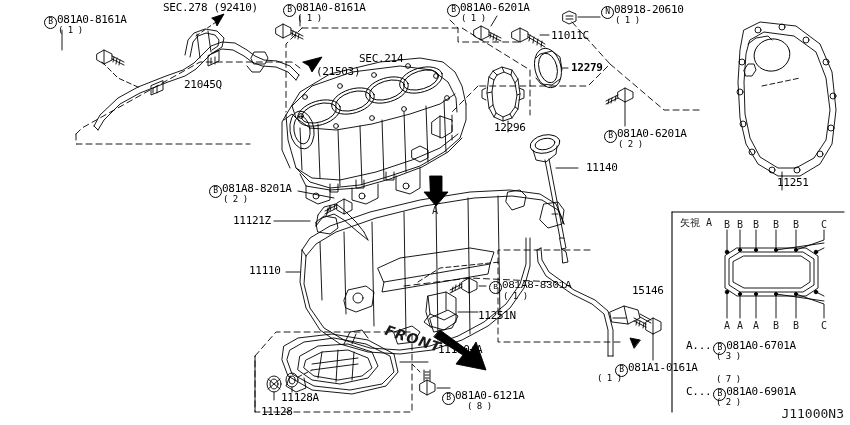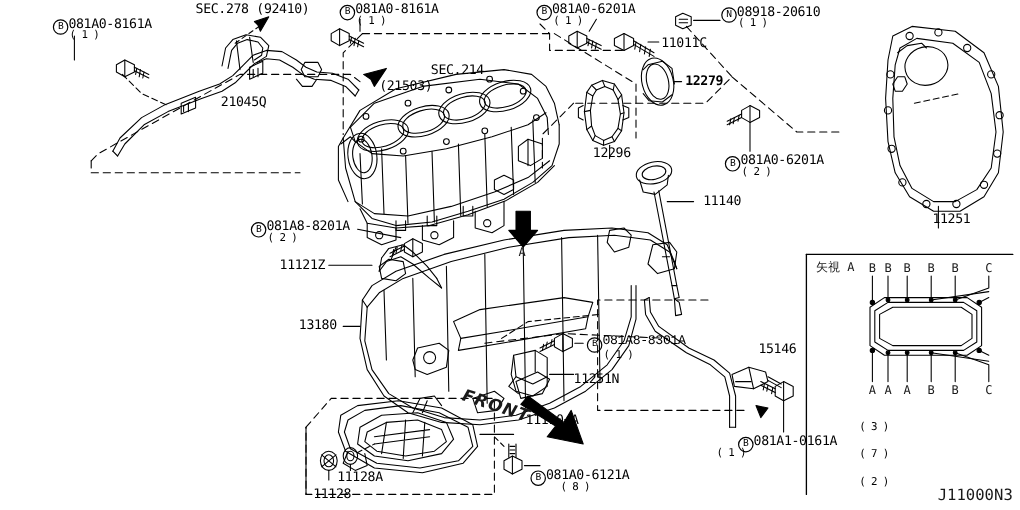--- a/index.html
+++ b/index.html
@@ -480,21 +480,21 @@
 
   <div class="lbl" style="left:777px;top:177px;">11251</div>
   <div class="lbl" style="left:586px;top:162px;">11140</div>
 
   <div class="lbl" style="left:209px;top:183px;">
     <span class="cmark">B</span><span class="pn">081A8-8201A</span>
   </div>
   <div class="lbl qty" style="left:223px;top:194px;">( 2 )</div>
 
   <div class="lbl" style="left:233px;top:215px;">11121Z</div>
-  <div class="lbl" style="left:249px;top:265px;">13180</div>
+  <div class="lbl" style="left:249px;top:265px;">11110</div>
 
   <div class="lbl" style="left:489px;top:280px;font-family:Liberation Mono, monospace;">
     <span class="cmark">B</span><span class="pn">081A8-8301A</span>
   </div>
   <div class="lbl qty" style="left:503px;top:291px;">( 1 )</div>
 
   <div class="lbl" style="left:478px;top:310px;">11251N</div>
   <div class="lbl" style="left:632px;top:285px;">15146</div>
 
   <div class="lbl" style="left:615px;top:362px;">
@@ -524,21 +524,27 @@
   <div class="legkey" style="left:793px;top:219px;">B</div>
   <div class="legkey" style="left:821px;top:219px;">C</div>
 
   <div class="legkey" style="left:724px;top:320px;">A</div>
   <div class="legkey" style="left:737px;top:320px;">A</div>
   <div class="legkey" style="left:753px;top:320px;">A</div>
   <div class="legkey" style="left:773px;top:320px;">B</div>
   <div class="legkey" style="left:793px;top:320px;">B</div>
   <div class="legkey" style="left:821px;top:320px;">C</div>
 
+  <div class="lbl" style="left:686px;top:340px;">
+    <span>A</span><span>...</span><span class="cmark" style="margin-left:2px;">B</span><span>081A0-6701A</span>
+  </div>
   <div class="lbl qty" style="left:716px;top:351px;">( 3 )</div>
 
   <div class="lbl qty" style="left:716px;top:374px;">( 7 )</div>
 
+  <div class="lbl" style="left:686px;top:386px;">
+    <span>C</span><span>...</span><span class="cmark" style="margin-left:2px;">B</span><span>081A0-6901A</span>
+  </div>
   <div class="lbl qty" style="left:716px;top:397px;">( 2 )</div>
 
   <div class="jnum">J11000N3</div>
 
 </div>
 
 </body></html>

